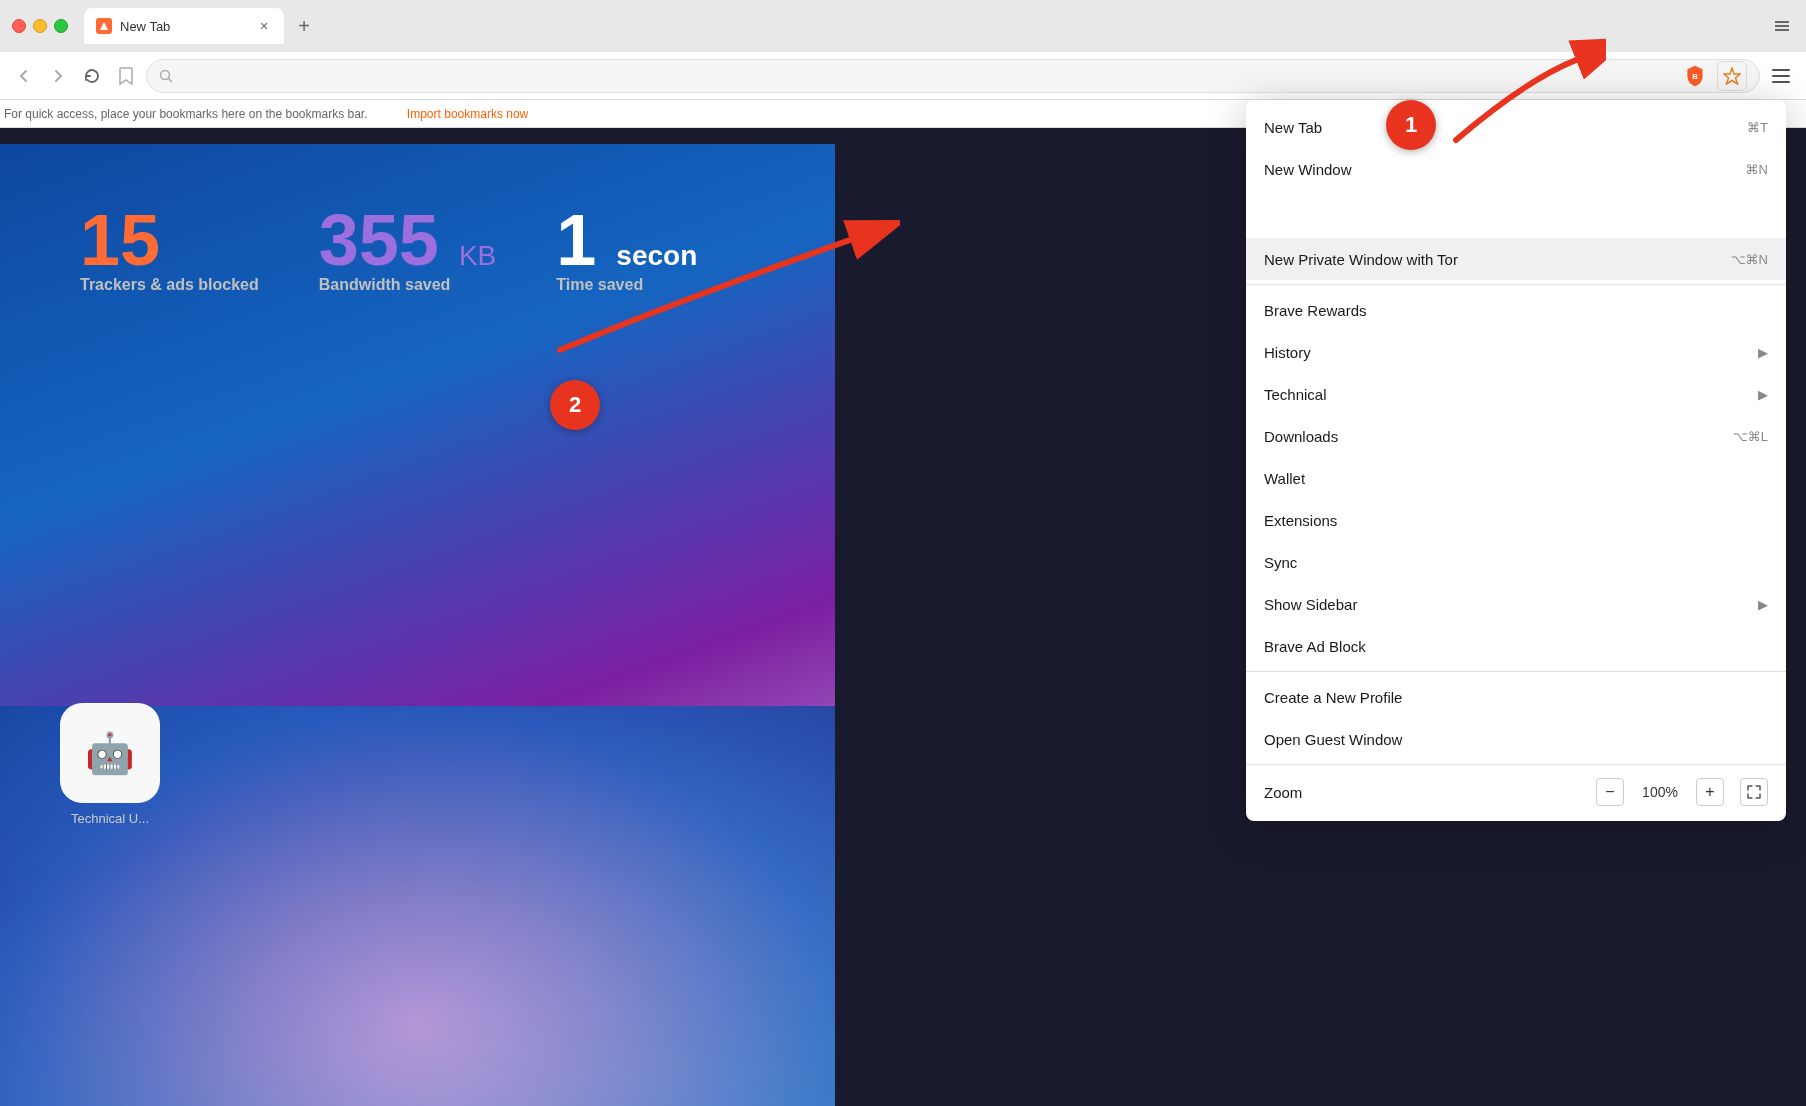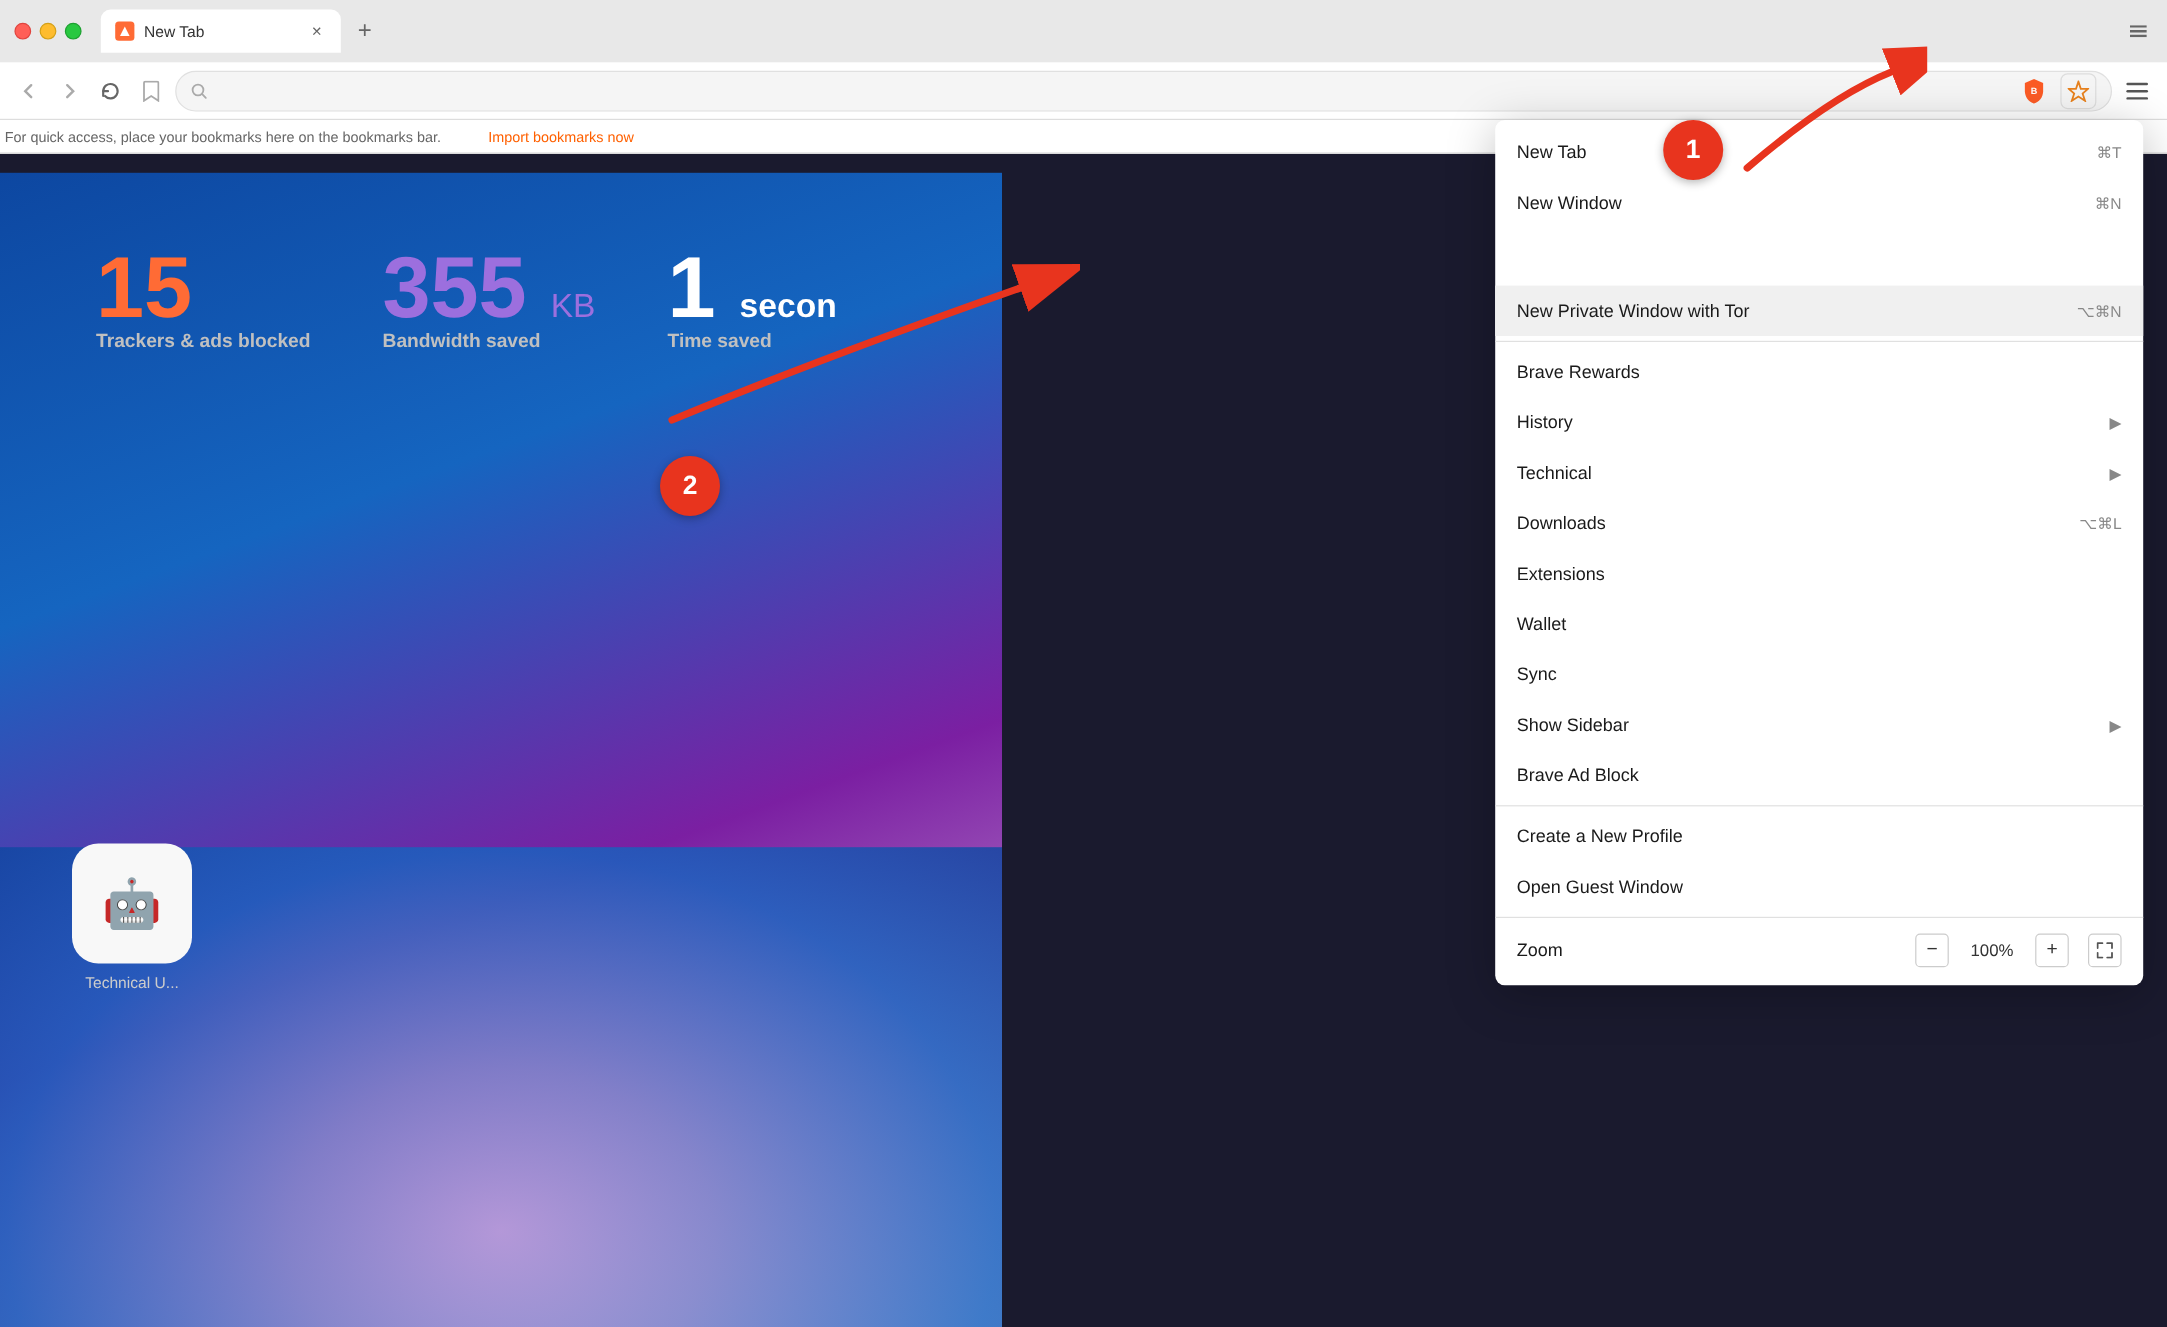--- a/index.html
+++ b/index.html
@@ -571,25 +571,25 @@
     <span class="menu-item-label">Technical</span>
     <span class="menu-item-arrow">▶</span>
   </div>
 
   <div class="menu-item">
     <span class="menu-item-label">Downloads</span>
     <span class="menu-item-shortcut">⌥⌘L</span>
   </div>
 
   <div class="menu-item">
+    <span class="menu-item-label">Wallet</span>
+  </div>
+
+  <div class="menu-item">
     <span class="menu-item-label">Extensions</span>
-  </div>
-
-  <div class="menu-item">
-    <span class="menu-item-label">Wallet</span>
   </div>
 
   <div class="menu-item">
     <span class="menu-item-label">Sync</span>
   </div>
 
   <div class="menu-item">
     <span class="menu-item-label">Show Sidebar</span>
     <span class="menu-item-arrow">▶</span>
   </div>

